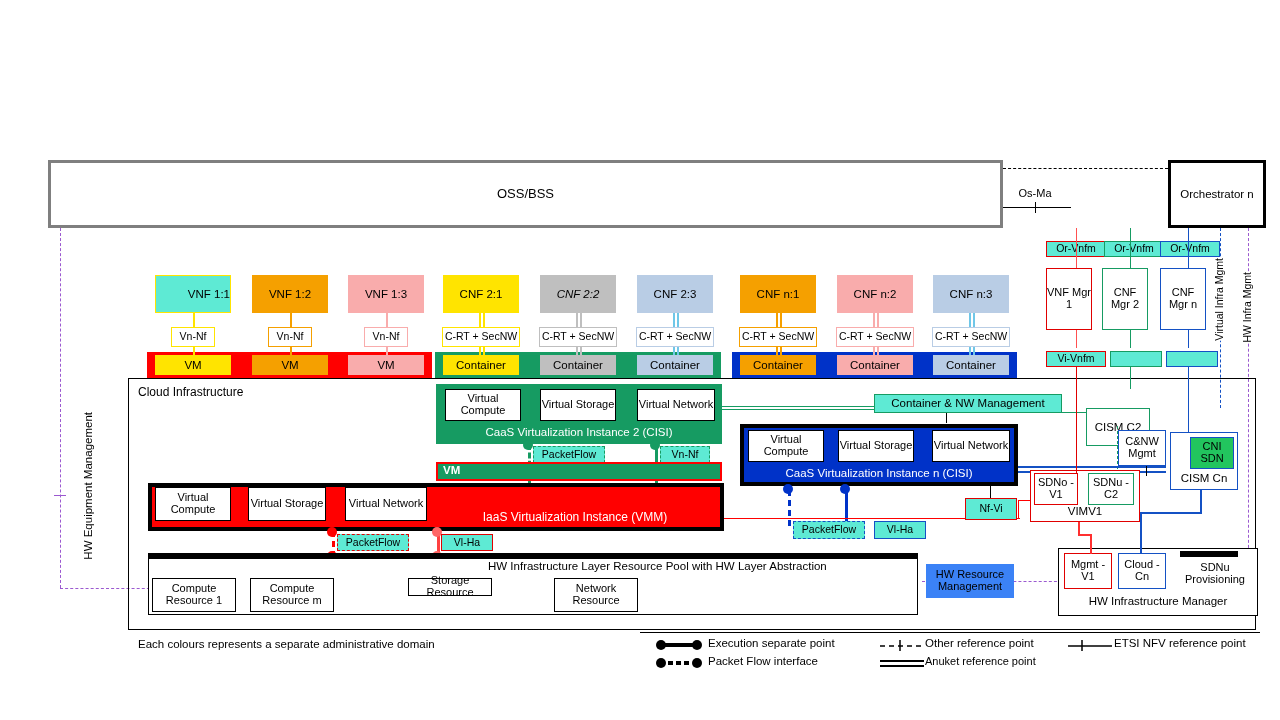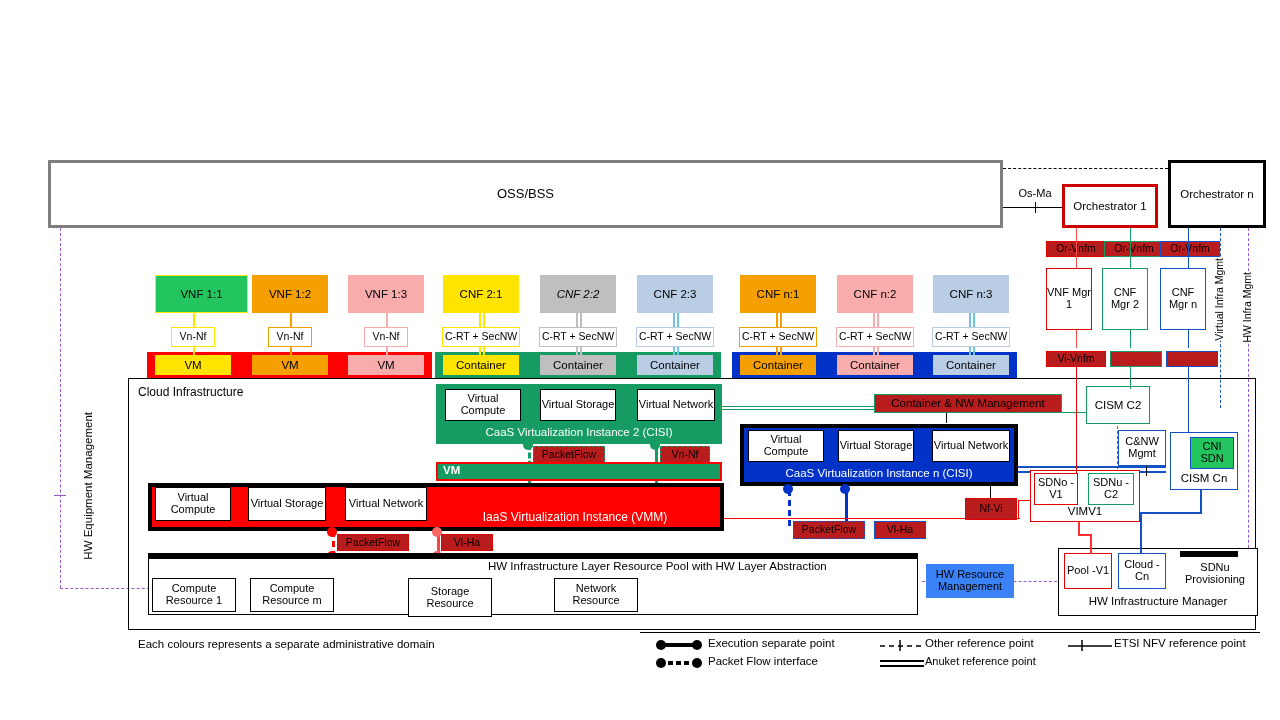--- a/index.html
+++ b/index.html
@@ -8,21 +8,21 @@
        font-family:"Liberation Sans","DejaVu Sans",sans-serif;color:#000;}
   #stage{position:absolute;left:0;top:0;width:1280px;height:720px;}
   .abs{position:absolute;box-sizing:border-box;}
   .ctr{display:flex;align-items:center;justify-content:center;text-align:center;
        line-height:1.05;}
 
   
   .box{border:1px solid #000;background:#fff;}
 
   
-  .rp{font-size:10.5px;background:#b91c1c;border:1px solid #000;}
+  .rp{font-size:10.5px;background:#5eead4;border:1px solid #000;}
   .rp.red{border-color:#e00000;}
   .rp.grn{border-color:#169b62;}
   .rp.blu{border-color:#1451c4;}
   .rp.dash-grn{border:1.5px dashed #169b62;}
   .rp.dash-blu{border:1.5px dashed #1451c4;}
   .rp.dash-red{border:1.5px dashed #e00000;}
 
   
   .ln{position:absolute;}
   .vl{width:0;border-left-width:1.5px;border-left-style:solid;}
@@ -43,23 +43,20 @@
   <div class="abs box ctr" style="left:48px;top:160px;width:955px;height:68px;border:3px solid #7f7f7f;font-size:13px;">
     <span>OSS/BSS</span>
   </div>
 
   <div class="ln hl" style="left:1003px;top:207px;width:68px;border-top-color:#000;"></div>
   <div class="ln vl" style="left:1035px;top:201px;height:12px;border-left-color:#000;"></div>
   <div class="abs ctr" style="left:1010px;top:186px;width:50px;height:16px;font-size:11px;background:#fff;">Os-Ma</div>
 
   <div class="ln hl" style="left:1003px;top:168px;width:165px;border-top:1.5px dashed #000;"></div>
 
-  <div class="abs ctr" style="left:1062px;top:184px;width:96px;height:44px;border:3px solid #cc0000;background:#fff;font-size:11.5px;">
-    <span>Orchestrator 1</span>
-  </div>
   <div class="abs ctr" style="left:1168px;top:160px;width:98px;height:68px;border:3px solid #000;background:#fff;font-size:11.5px;">
     <span>Orchestrator n</span>
   </div>
 
   <div class="abs ctr rp red" style="left:1046px;top:241px;width:60px;height:16px;">Or-Vnfm</div>
   <div class="abs ctr rp grn" style="left:1104px;top:241px;width:60px;height:16px;">Or-Vnfm</div>
   <div class="abs ctr rp blu" style="left:1160px;top:241px;width:60px;height:16px;">Or-Vnfm</div>
 
   <div class="ln vl" style="left:1076px;top:228px;height:120px;border-left-color:#ff5050;"></div>
   <div class="ln vl" style="left:1130px;top:228px;height:120px;border-left-color:#169b62;"></div>
@@ -90,21 +87,21 @@
 
   <div class="ln vl" style="left:60px;top:228px;height:360px;border-left:1.5px dashed #9b59d0;"></div>
   <div class="ln hl" style="left:60px;top:588px;width:95px;border-top:1.5px dashed #9b59d0;"></div>
   <div class="abs vert" style="left:82px;top:412px;font-size:11.5px;background:#fff;">HW Equipment Management</div>
   <div class="ln hl" style="left:54px;top:495px;width:12px;border-top-color:#9b59d0;"></div>
 
   <div id="workloads">
       <div class="abs" style="left: 147px; top: 352px; width: 285px; height: 26px; background: rgb(255, 0, 0);"></div>
       <div class="abs" style="left: 435px; top: 352px; width: 286px; height: 26px; background: rgb(22, 155, 98);"></div>
       <div class="abs" style="left: 732px; top: 352px; width: 285px; height: 26px; background: rgb(0, 50, 200);"></div>
-      <div class="abs ctr" style="left: 155px; top: 275px; width: 93px; height: 38px; background: #22c55e; border: 1px solid rgb(255, 228, 0); font-size: 11.5px;">
+      <div class="abs ctr" style="left: 155px; top: 275px; width: 76px; height: 38px; background: #5eead4; border: 1px solid rgb(255, 228, 0); font-size: 11.5px; justify-content: flex-end;">
         <span>VNF 1:1</span>
       </div>
       <div class="abs" style="left: 193px; top: 313px; width: 1.5px; height: 50px; background: rgb(255, 228, 0);"></div>
       <div class="abs ctr" style="left: 171px; top: 327px; width: 44px; height: 20px; background: rgb(255, 255, 255); border: 1px solid rgb(255, 228, 0); font-size: 10.5px;">
         <span>Vn-Nf</span>
       </div>
       <div class="abs ctr" style="left: 155px; top: 355px; width: 76px; height: 20px; background: rgb(255, 228, 0); border: 1px solid rgb(255, 228, 0); font-size: 11.5px;">
         <span>VM</span>
       </div>
       <div class="abs ctr" style="left: 252px; top: 275px; width: 76px; height: 38px; background: rgb(245, 160, 0); border: 1px solid rgb(245, 160, 0); font-size: 11.5px;">
@@ -271,34 +268,34 @@
   <div class="abs" style="left:148px;top:553px;width:770px;height:6px;background:#000;"></div>
   <div class="abs box" style="left:148px;top:559px;width:770px;height:56px;border:1.5px solid #000;border-top:none;background:#fff;"></div>
   <div class="abs" style="left:488px;top:560px;font-size:11.5px;">HW Infrastructure Layer Resource Pool with HW Layer Abstraction</div>
 
   <div class="abs ctr box stack" style="left:152px;top:578px;width:84px;height:34px;font-size:11px;">
     <span>Compute Resource 1</span>
     </div>
   <div class="abs ctr box stack" style="left:250px;top:578px;width:84px;height:34px;font-size:11px;">
     <span>Compute Resource m</span>
     </div>
-  <div class="abs ctr box stack" style="left:408px;top:578px;width:84px;height:39px;font-size:11px;">
+  <div class="abs ctr box stack" style="left:408px;top:578px;width:84px;height:18px;font-size:11px;">
     <span>Storage Resource</span>
     </div>
   <div class="abs ctr box stack" style="left:554px;top:578px;width:84px;height:34px;font-size:11px;">
     <span>Network Resource</span>
     </div>
 
   <div class="abs ctr rp grn" style="left:874px;top:394px;width:188px;height:19px;font-size:11.5px;">Container &amp; NW Management</div>
   <div class="ln hl" style="left:722px;top:406px;width:152px;border-top-color:#169b62;"></div>
   <div class="ln hl" style="left:722px;top:409px;width:152px;border-top-color:#169b62;"></div>
   <div class="ln hl" style="left:1062px;top:412px;width:28px;border-top-color:#169b62;"></div>
   <div class="ln vl" style="left:946px;top:413px;height:10px;border-left-color:#000;"></div>
 
-  <div class="abs ctr" style="left:1086px;top:386px;width:64px;height:38px;border:1.5px solid #169b62;background:#fff;font-size:11.5px;">
+  <div class="abs ctr" style="left:1086px;top:408px;width:64px;height:38px;border:1.5px solid #169b62;background:#fff;font-size:11.5px;">
     <span>CISM C2</span>
     </div>
   <div class="ln vl" style="left:1117px;top:426px;height:58px;border-left:1.5px dashed #169b62;"></div>
 
   <div class="abs ctr" style="left:1118px;top:430px;width:48px;height:36px;border:1.5px solid #1451c4;background:#fff;font-size:11px;">
     <span>C&amp;NW Mgmt</span>
     </div>
 
   <div class="ln hl" style="left:1018px;top:466px;width:148px;border-top:2px solid #1451c4;"></div>
   <div class="ln hl" style="left:1018px;top:471px;width:148px;border-top:2px solid #1451c4;"></div>
@@ -315,21 +312,21 @@
   <div class="abs ctr" style="left:1034px;top:473px;width:44px;height:32px;border:1.5px solid #e00000;background:#fff;font-size:11px;">
     <span>SDNo -V1</span>
     </div>
   <div class="abs ctr" style="left:1088px;top:473px;width:46px;height:32px;border:1.5px solid #169b62;background:#fff;font-size:11px;">
     <span>SDNu -C2</span>
     </div>
 
   <div class="abs box" style="left:1058px;top:548px;width:200px;height:68px;border:1.5px solid #000;"></div>
   <div class="abs ctr" style="left:1058px;top:592px;width:200px;height:18px;font-size:11.5px;">HW Infrastructure Manager</div>
   <div class="abs ctr" style="left:1064px;top:553px;width:48px;height:36px;border:1.5px solid #e00000;background:#fff;font-size:11px;">
-    <span>Pool -V1</span>
+    <span>Mgmt -V1</span>
     </div>
   <div class="abs ctr" style="left:1118px;top:553px;width:48px;height:36px;border:1.5px solid #1451c4;background:#fff;font-size:11px;">
     <span>Cloud -Cn</span>
     </div>
   <div class="abs" style="left:1180px;top:551px;width:58px;height:6px;background:#000;"></div>
   <div class="abs ctr" style="left:1178px;top:558px;width:74px;height:32px;font-size:11px;">SDNu Provisioning</div>
 
   <div class="ln vl" style="left:1078px;top:522px;height:12px;border-left:2px solid #ff3030;"></div>
   <div class="ln hl" style="left:1078px;top:534px;width:14px;border-top:2px solid #ff3030;"></div>
   <div class="ln vl" style="left:1090px;top:534px;height:20px;border-left:2px solid #ff3030;"></div>

